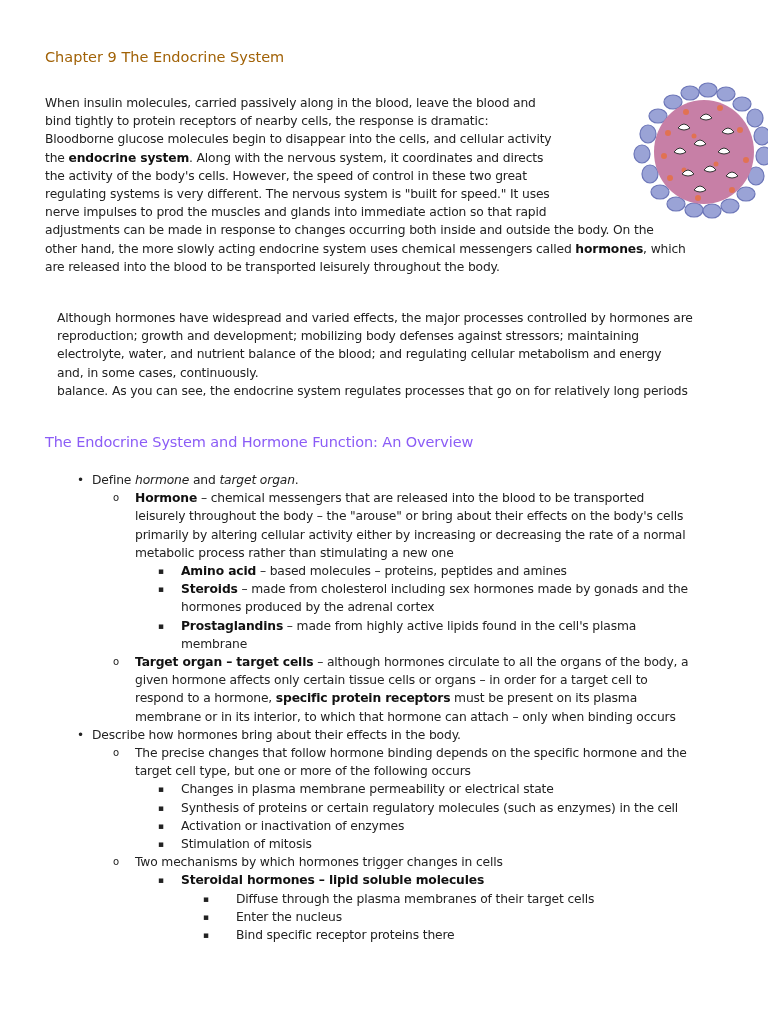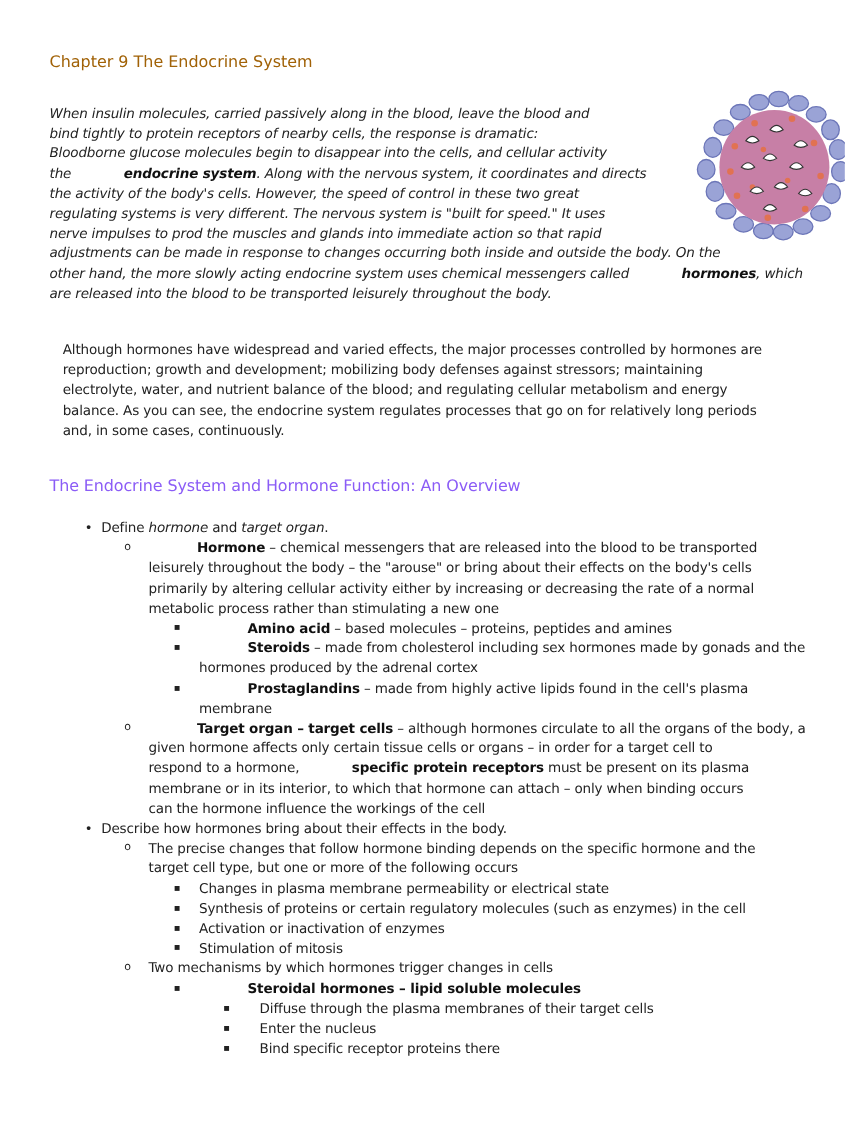--- a/index.html
+++ b/index.html
@@ -9,34 +9,34 @@
     }
     .page { position: absolute; left: 45px; top: 0; width: 680px; }
     .title {
       position: absolute; left: 0; top: 49px; font-size: 14.5px; color: #a16207;
       letter-spacing: 0; white-space: nowrap;
     }
     .intro {
       position: absolute; left: 0; top: 94px; width: 680px;
       font-size: 12.3px; line-height: 18.2px; letter-spacing: -0.15px;
     }
-    .intro .wrap-line { display: block; white-space: nowrap; font-style: italic; }
+    .intro .wrap-line { display: block; white-space: nowrap; }
     .para2 {
       position: absolute; left: 0; top: 309px; width: 690px;
       font-size: 12.3px; line-height: 18.2px; letter-spacing: -0.15px; margin-left: 12px;
     }
     .para2 .wrap-line { display: block; white-space: nowrap; }
     .heading {
       position: absolute; left: 0; top: 434px; font-size: 14.5px; color: #8b5cf6;
       white-space: nowrap; letter-spacing: -0.1px;
     }
     .figure {
       position: absolute; left: 583px; top: 78px; width: 150px; height: 150px;
     }
-    b { font-weight: bold; color: #111; margin-left: 44px; }
+    b { font-weight: bold; color: #111; }
     i { font-style: italic; }
     .list { position: absolute; left: 0; top: 471px; width: 700px; font-size: 12.3px; line-height: 18.2px; letter-spacing: -0.15px; }
     .row { position: relative; white-space: nowrap; }
     .l1 { padding-left: 47px; }
     .l2 { padding-left: 90px; }
     .l3 { padding-left: 136px; }
     .l4 { padding-left: 191px; }
     .bullet { position: absolute; top: 0; }
     .l1 .bullet { left: 32px; font-size: 12px; }
     .l2 .bullet { left: 68px; font-size: 10px; }
@@ -113,22 +113,22 @@
     <span class="wrap-line">nerve impulses to prod the muscles and glands into immediate action so that rapid</span>
     <span class="wrap-line">adjustments can be made in response to changes occurring both inside and outside the body. On the</span>
     <span class="wrap-line"><span>other hand, the more slowly acting endocrine system uses chemical messengers called </span><b>hormones</b><span>, which</span></span>
     <span class="wrap-line">are released into the blood to be transported leisurely throughout the body.</span>
   </div>
 
   <div class="para2">
     <span class="wrap-line">Although hormones have widespread and varied effects, the major processes controlled by hormones are</span>
     <span class="wrap-line">reproduction; growth and development; mobilizing body defenses against stressors; maintaining</span>
     <span class="wrap-line">electrolyte, water, and nutrient balance of the blood; and regulating cellular metabolism and energy</span>
+    <span class="wrap-line">and, in some cases, continuously.</span>
     <span class="wrap-line">balance. As you can see, the endocrine system regulates processes that go on for relatively long periods</span>
-    <span class="wrap-line">and, in some cases, continuously.</span>
   </div>
 
   <div class="heading">The Endocrine System and Hormone Function: An Overview</div>
 
   <div class="list">
 
     <div class="row l1">
       <span class="bullet">•</span>
       <span>Define </span><i>hormone</i><span> and </span><i>target organ</i><span>.</span>
     </div>
@@ -156,21 +156,20 @@
     </div>
     <div class="row l3">membrane</div>
 
     <div class="row l2">
       <span class="bullet">o</span>
       <b>Target organ – target cells</b><span> – although hormones circulate to all the organs of the body, a</span>
     </div>
     <div class="row l2">given hormone affects only certain tissue cells or organs – in order for a target cell to</div>
     <div class="row l2"><span>respond to a hormone, </span><b>specific protein receptors</b><span> must be present on its plasma</span></div>
     <div class="row l2">membrane or in its interior, to which that hormone can attach – only when binding occurs</div>
-    <div class="row l2">can the hormone influence the workings of the cell</div>
 
     <div class="row l1">
       <span class="bullet">•</span>
       <span>Describe how hormones bring about their effects in the body.</span>
     </div>
     <div class="row l2">
       <span class="bullet">o</span>
       <span>The precise changes that follow hormone binding depends on the specific hormone and the</span>
     </div>
     <div class="row l2">target cell type, but one or more of the following occurs</div>

